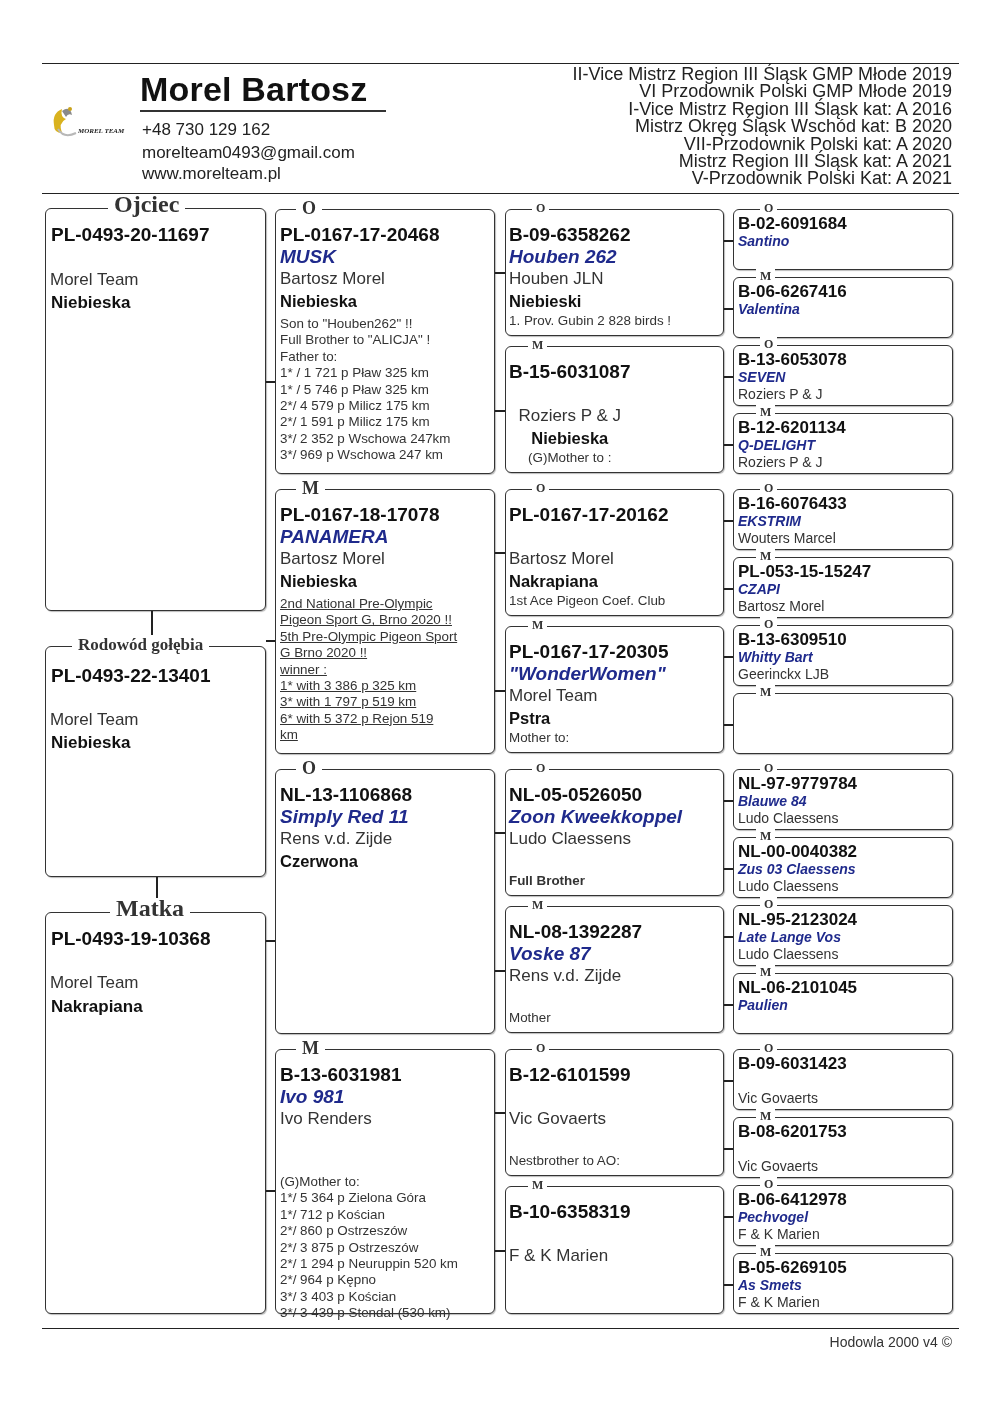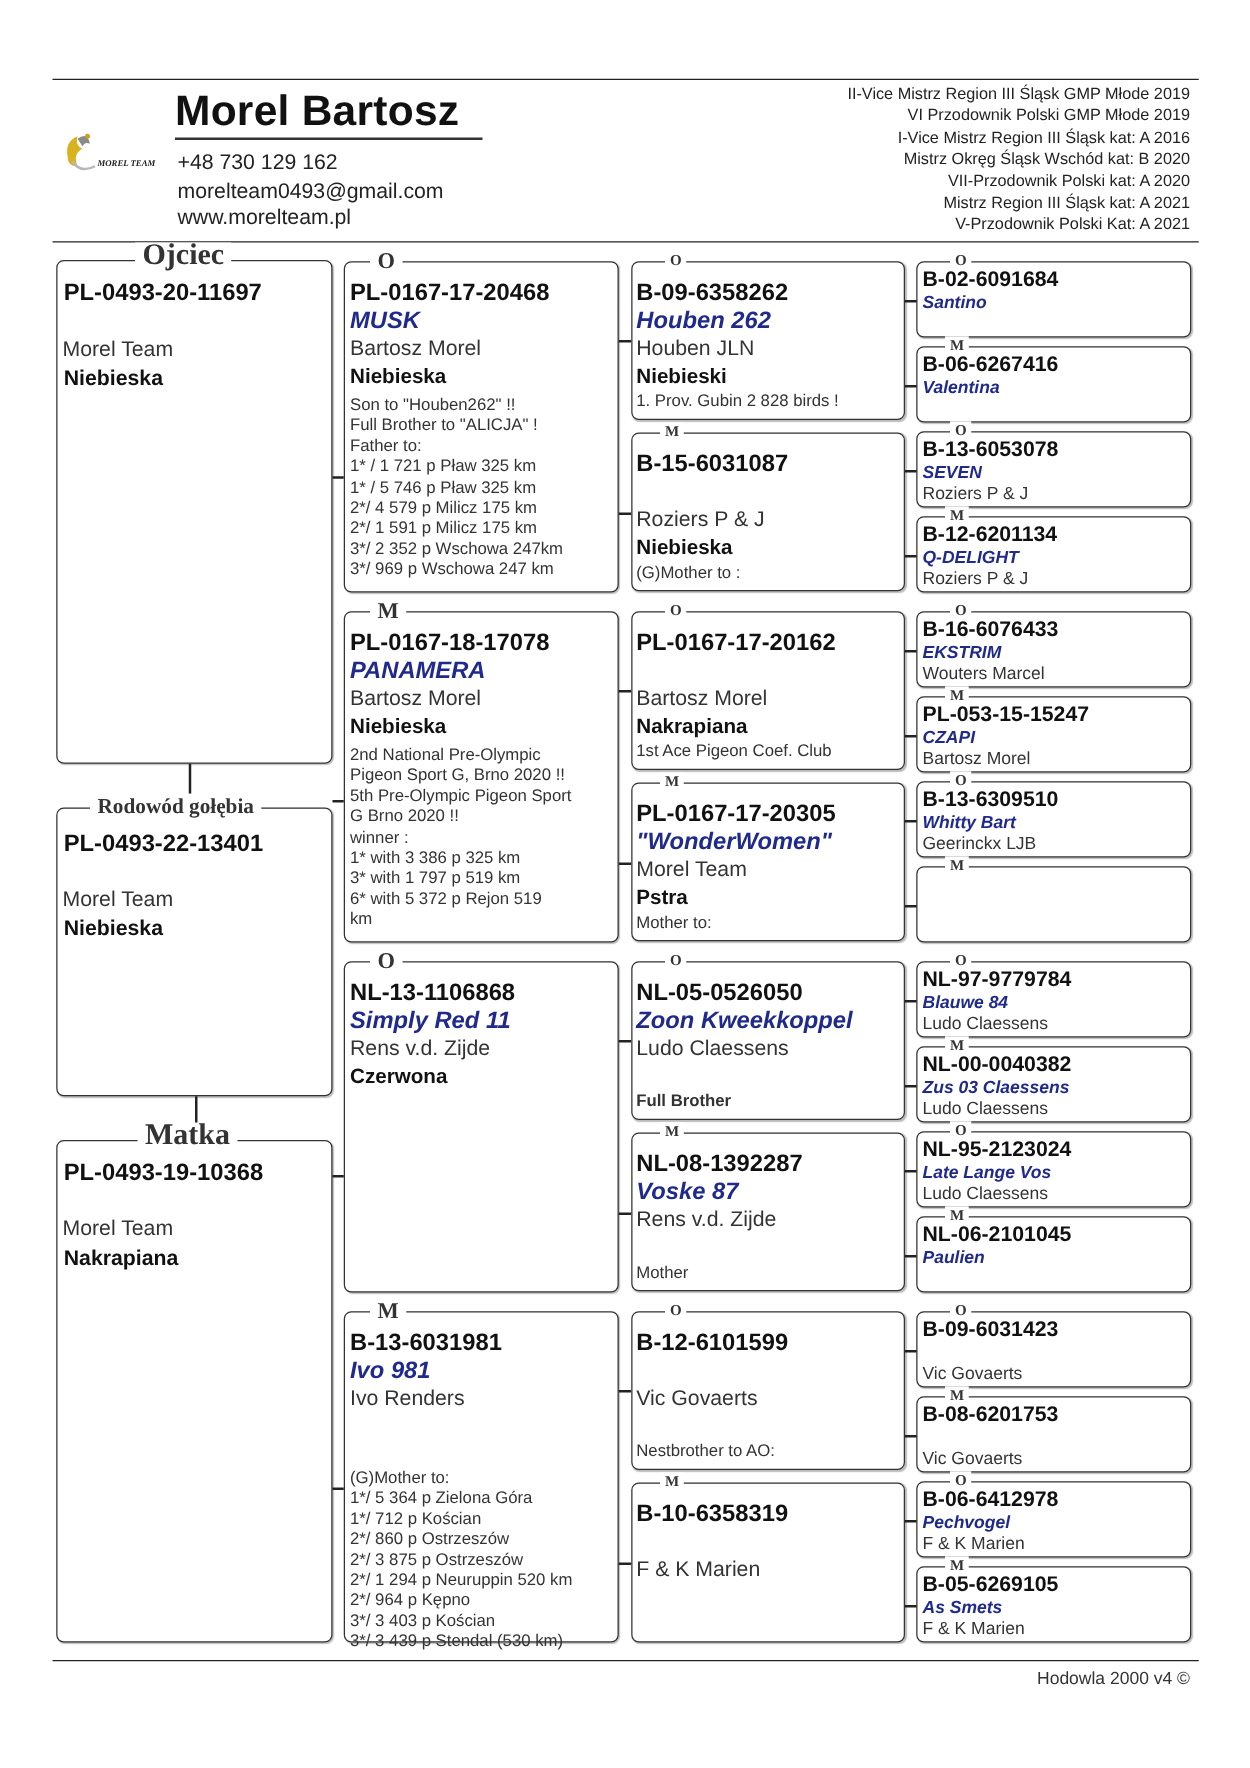--- a/index.html
+++ b/index.html
@@ -3,21 +3,21 @@
 <meta charset="utf-8">
 <style>
   html,body{margin:0;padding:0;background:#fff;}
   body{width:1000px;height:1414px;position:relative;overflow:hidden;font-family:"Liberation Sans",sans-serif;color:#111;}
   .hr{position:absolute;left:42px;width:917px;height:1px;background:#222;}
   .hdr-name{position:absolute;left:140px;top:70px;font-size:34px;font-weight:bold;color:#111;letter-spacing:0.2px;}
   .hdr-name-line{position:absolute;left:140px;top:110px;width:246px;height:2px;background:#333;}
   .contact{position:absolute;left:142px;font-size:17px;color:#222;}
   .logo{position:absolute;left:48px;top:103px;width:85px;height:40px;}
   .logo-text{position:absolute;left:78px;top:127px;font-size:7px;font-weight:bold;font-style:italic;color:#222;font-family:"Liberation Serif",serif;}
-  .awards{position:absolute;right:48px;top:66px;text-align:right;font-size:13px;line-height:17.4px;color:#222;}
+  .awards{position:absolute;right:48px;top:66px;text-align:right;font-size:18px;line-height:17.4px;color:#222;}
   .box{position:absolute;border:1.6px solid #333;border-radius:6px;background:#fff;box-shadow:1px 1px 1px #bbb;box-sizing:border-box;}
   .legend{position:absolute;top:-12px;background:#fff;padding:0 6px;font-family:"Liberation Serif",serif;font-weight:bold;color:#333;line-height:20px;}
   .lg-big{font-size:24px;top:-15px;}
   .lg-med{font-size:17px;top:-12px;}
   .lg-s{font-size:18px;top:-12px;}
   .lg-xs{font-size:12px;top:-9px;padding:0 4px;line-height:14px;}
   .ring{font-weight:bold;color:#111;white-space:nowrap;}
   .pname{font-weight:bold;font-style:italic;color:#1f2a8c;white-space:nowrap;}
   .owner{color:#333;white-space:nowrap;}
   .color{font-weight:bold;color:#111;white-space:nowrap;}
@@ -117,21 +117,21 @@
   </div>
 </div>
 
 <div class="box c2" style="left:275px;top:489px;width:220px;height:265px;">
   <span class="legend lg-s" style="left:20px;">M</span>
   <div style="position:absolute;left:4px;top:14px;right:2px;">
     <div class="ring">PL-0167-18-17078</div>
     <div class="pname">PANAMERA</div>
     <div class="owner">Bartosz Morel</div>
     <div class="color">Niebieska</div>
-    <div class="notes" style="margin-top:4px;">2nd National Pre-Olympic
+    <div class="notes" style="margin-top:4px;text-decoration:underline;">2nd National Pre-Olympic
 Pigeon Sport G, Brno 2020 !!
 5th Pre-Olympic Pigeon Sport
 G Brno 2020 !!
 winner :
 1* with 3 386 p 325 km
 3* with 1 797 p 519 km
     6* with 5 372 p Rejon 519
 km</div>
   </div>
 </div>
@@ -179,21 +179,21 @@
   <div style="position:absolute;left:3px;top:14px;">
     <div class="ring">B-09-6358262</div>
     <div class="pname">Houben 262</div>
     <div class="owner">Houben JLN</div>
     <div class="color">Niebieski</div>
     <div class="notes" style="font-size:13.4px;line-height:18px;">1. Prov. Gubin 2 828 birds !</div>
   </div>
 </div>
 <div class="box c2" style="left:505px;top:346px;width:219px;height:127px;">
   <span class="legend lg-xs" style="left:22px;">M</span>
-  <div style="position:absolute;left:3px;top:14px;">
+  <div style="position:absolute;left:3px;top:14px;text-align:center;">
     <div class="ring">B-15-6031087</div>
     <div class="pname" style="height:22px;"></div>
     <div class="owner">Roziers P &amp; J</div>
     <div class="color">Niebieska</div>
     <div class="notes" style="font-size:13.4px;line-height:18px;">(G)Mother to :</div>
   </div>
 </div>
 
 <div class="box c2" style="left:505px;top:489px;width:219px;height:127px;">
   <span class="legend lg-xs" style="left:26px;">O</span>

